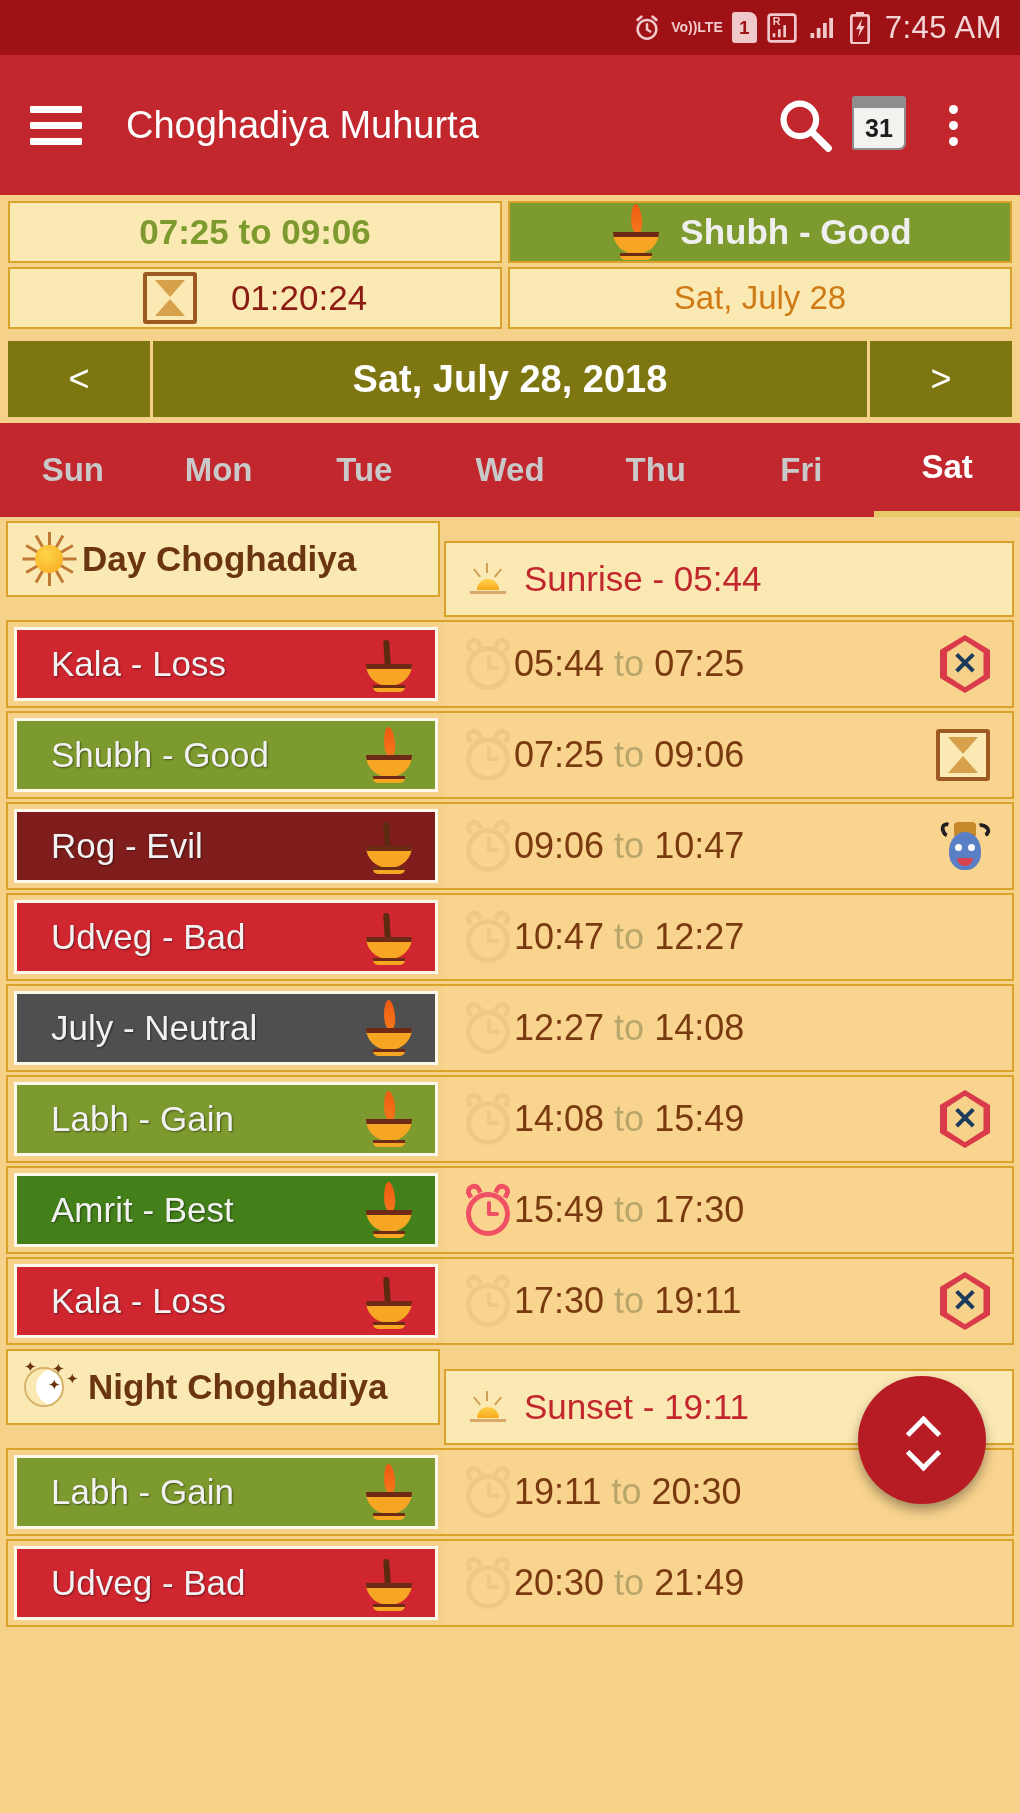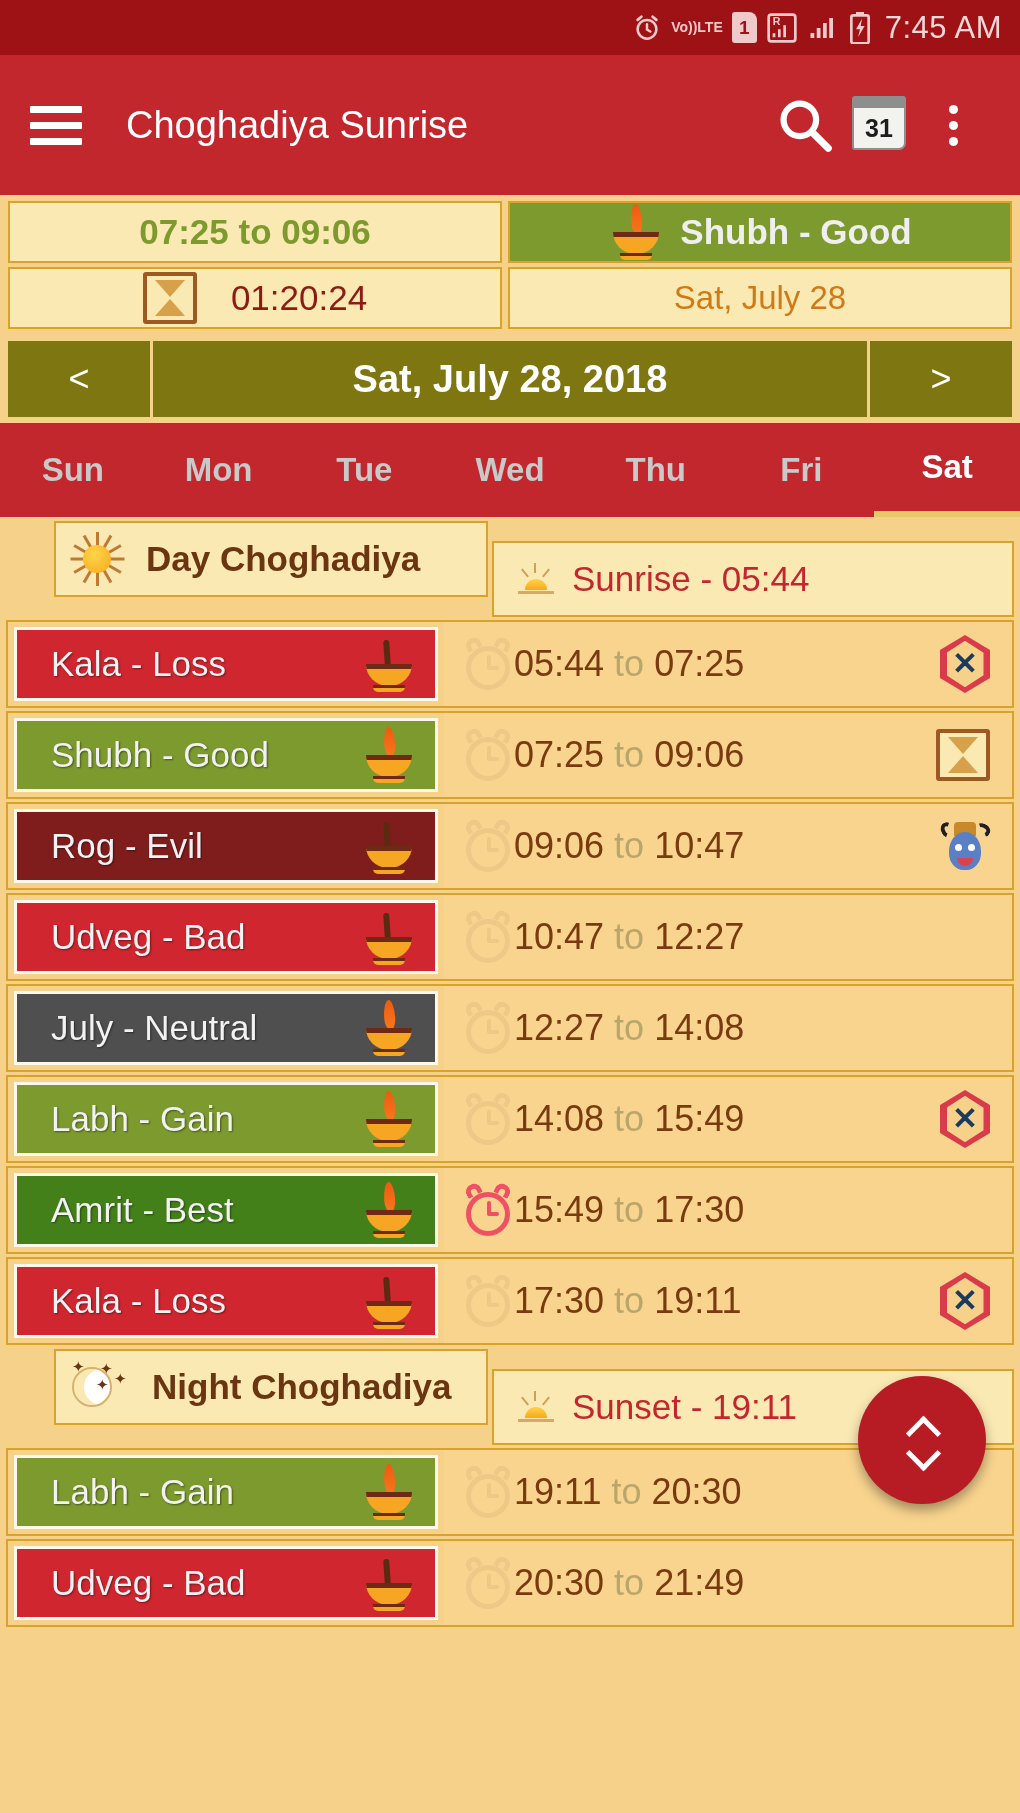--- a/index.html
+++ b/index.html
@@ -59,21 +59,21 @@
   
   .weekbar{ margin:6px 0 0 0; height:94px; background:#c1272d; display:flex; }
   .wd{ flex:1; display:flex; align-items:center; justify-content:center; color:#c9c9c9;
        font-size:33px; font-weight:bold; cursor:pointer; }
   .wd.active{ color:#fff; border-bottom:6px solid #e8c96a; }
 
   
   .table{ padding:0 6px; }
   .srow{ display:flex; gap:4px; margin-top:4px; }
   .sect-left{ width:434px; background:#fbe9b4; border:2px solid #d9a32b; height:76px;
-              display:flex; align-items:center; padding-left:14px; gap:22px;margin-left:48px; }
+              display:flex; align-items:center; padding-left:14px; gap:6px; }
   .sect-title{ color:#6b3512; font-size:35px; font-weight:bold; }
   .sect-right{ flex:1; background:#fbe9b4; border:2px solid #d9a32b; height:76px;
                display:flex; align-items:center; padding-left:20px; gap:14px;margin-top:20px; }
   .sect-sub{ color:#c1272d; font-size:35px; }
 
   .crow{ display:flex; gap:0; margin-top:3px; }
   .c-left{ width:438px; background:#f6d18a; border:2px solid #d9a32b; border-right:none;
            height:88px; display:flex; align-items:center; padding:5px 6px;}
   .chip{ flex:1; height:100%; border:3px solid #fdf8ec; display:flex; align-items:center;
          padding:0 18px; justify-content:space-between; }
@@ -207,21 +207,21 @@
   </span>
   <span class="st-time">7:45 AM</span>
 </div>
 
 <div class="appbar">
   <div class="hamburger">
       <i></i>
       <i></i>
       <i></i>
     </div>
-  <div class="appbar-title">Choghadiya Sunrise</div>
+  <div class="appbar-title">Choghadiya Muhurta</div>
   <div class="appbar-spacer"></div>
   <div class="ab-btn">
     <svg width="62" height="62" viewBox="0 0 24 24">
         <circle cx="10" cy="10" r="6.3" fill="none" stroke="#fff" stroke-width="2.4"></circle>
         <path d="M14.8 14.8 21 21" stroke="#fff" stroke-width="2.8" stroke-linecap="round"></path>
       </svg>
   </div>
   <div class="ab-btn">
     <div class="calicon">
       <div class="cal-top"></div>

